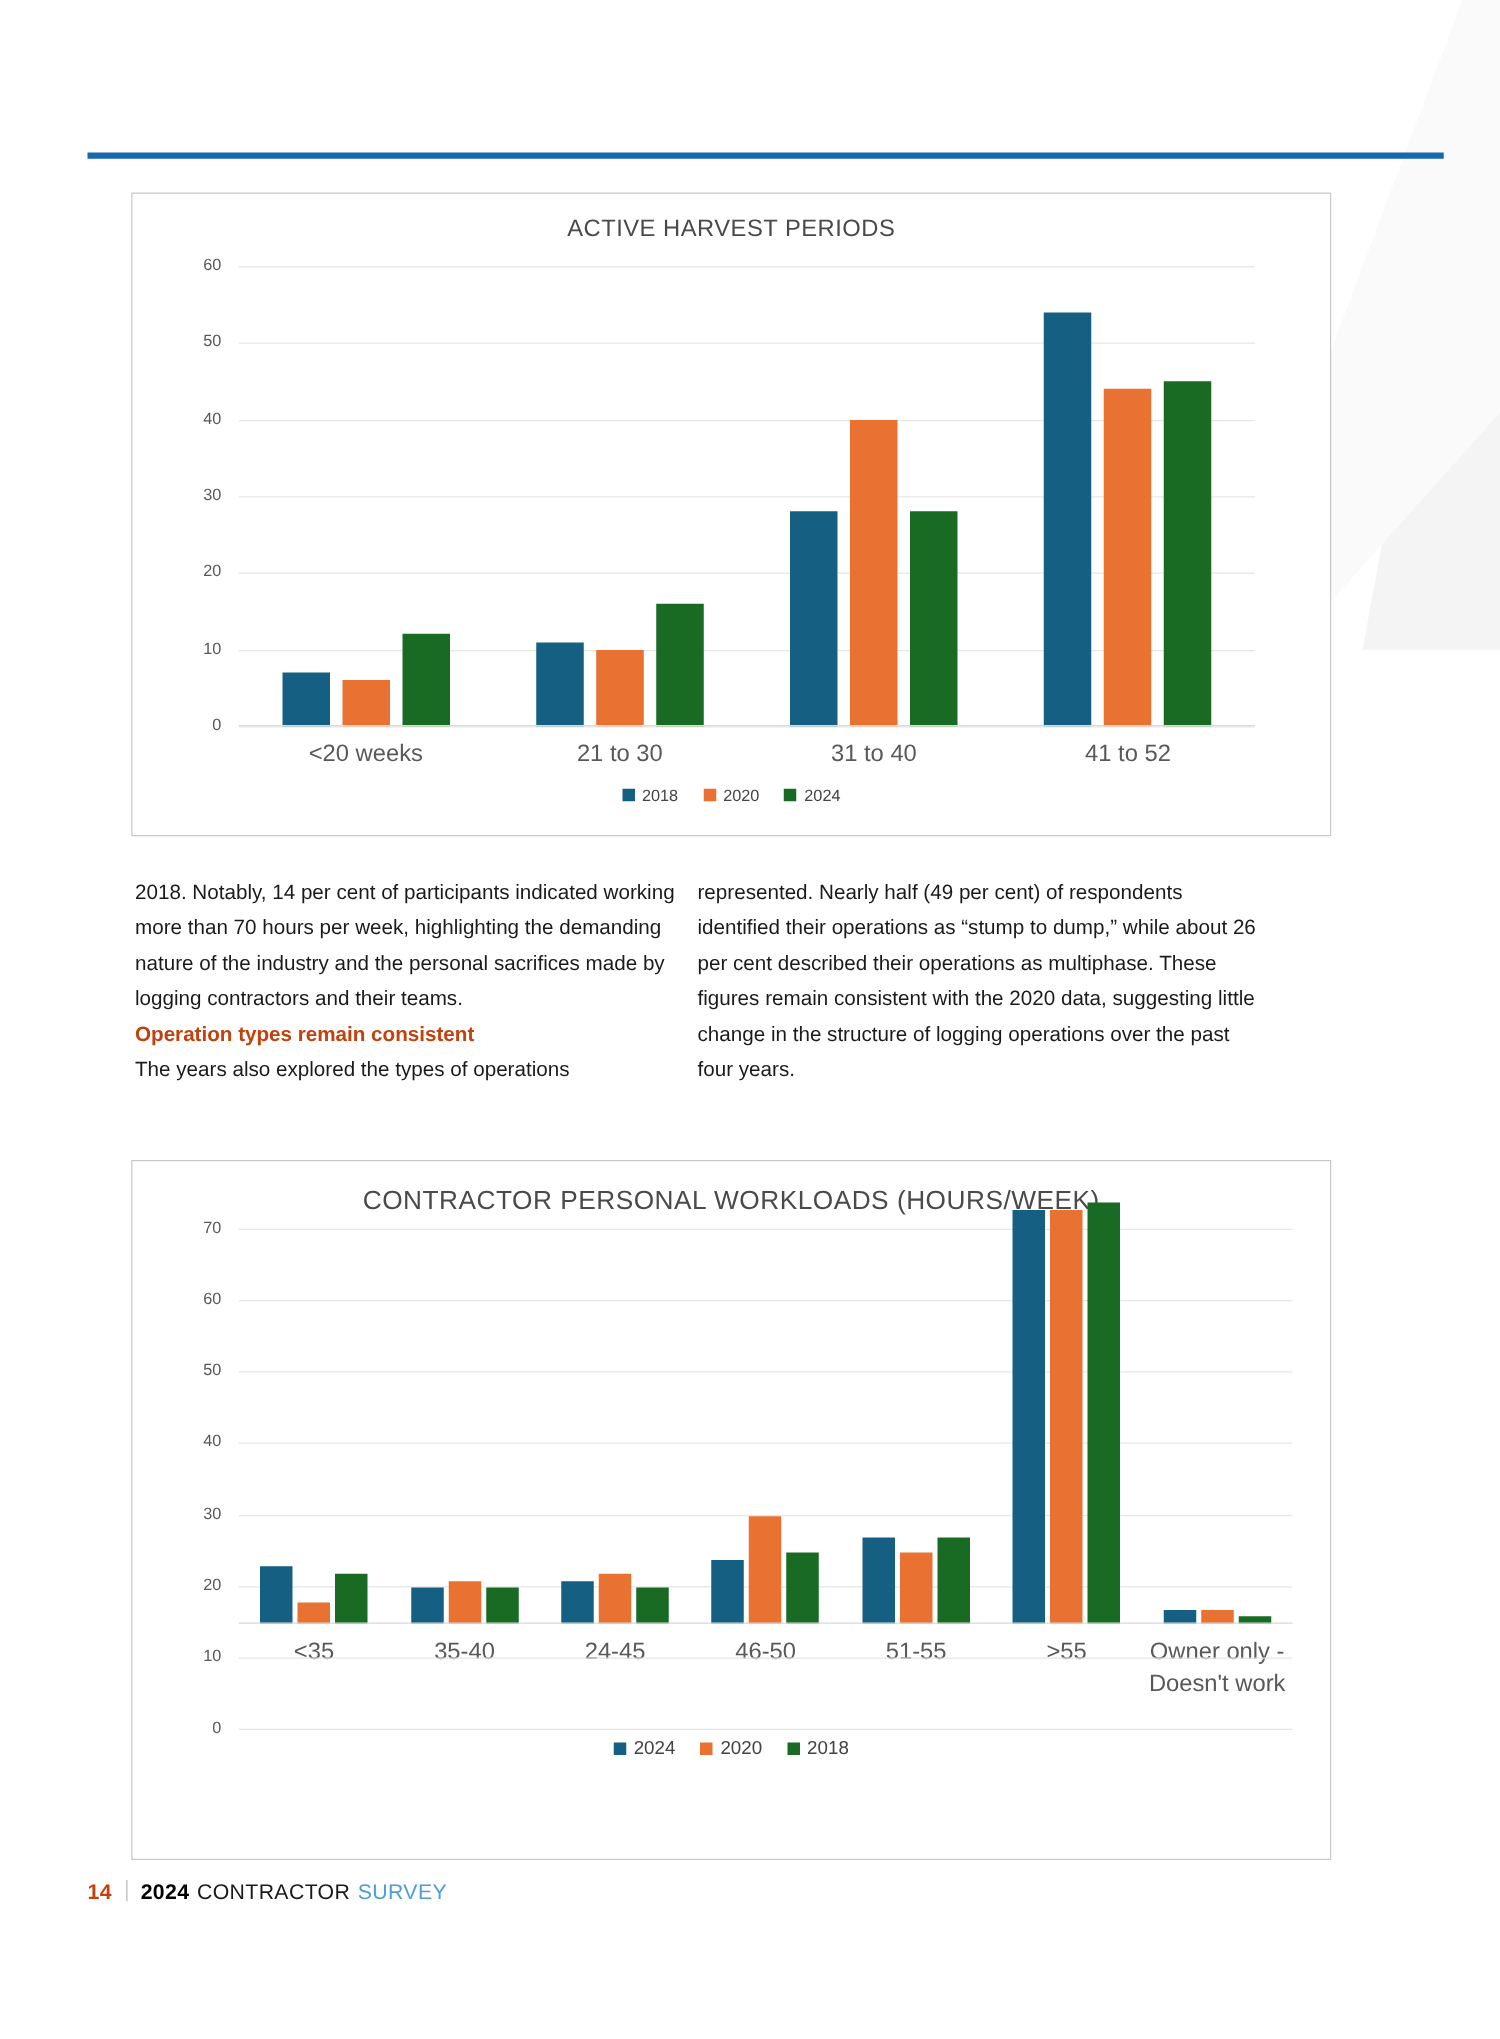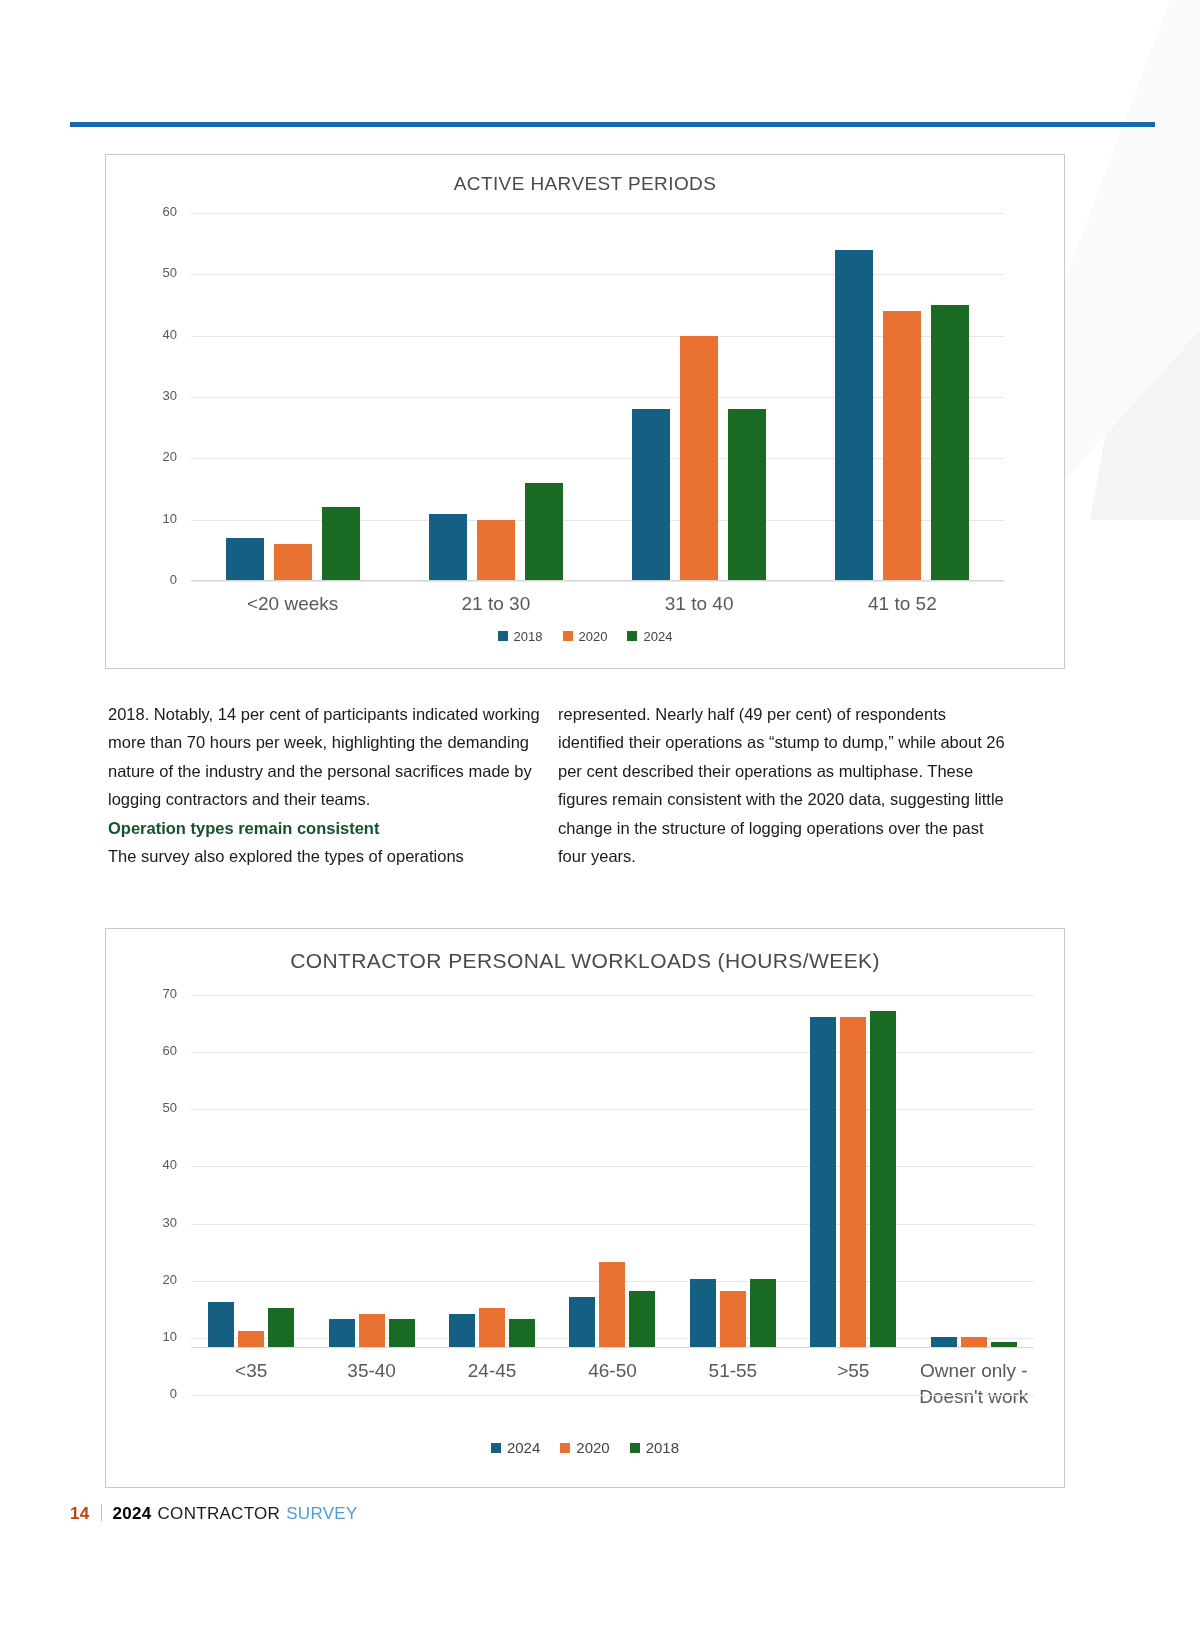--- a/index.html
+++ b/index.html
@@ -38,21 +38,21 @@
     font-size:19px;
     letter-spacing:.4px;
     color:#4a4a4a;
     font-weight:400;
     margin-top:18px;
   }
   #chart2-panel .chart-title { font-size:21px; margin-top:20px; }
 
   .plot-wrap { position:relative;text-decoration:underline; }
   #chart1-plot { margin:18px 60px 0 85px; height:368px; }
-  #chart2-plot { margin:22px 30px 0 85px; height:353px; }
+  #chart2-plot { margin:10px 30px 0 85px; height:316px; }
 
   .grid-line {
     position:absolute; left:0; right:0; height:1px; background:#e6e6e6;
   }
   .grid-line .ytick {
     position:absolute; right:100%; margin-right:14px; top:-9px;
     font-size:13px; color:#595959; white-space:nowrap;
   }
   .axis-base { position:absolute; left:0; right:0; bottom:0; height:1px; background:#d9d9d9; }
 
@@ -85,21 +85,21 @@
   #chart2-legend { margin-top:30px; }
   .legend-item { display:flex; align-items:center; gap:6px; font-size:13px; color:#444; }
   #chart2-legend .legend-item { font-size:15px; }
   .legend-swatch { width:10px; height:10px; display:inline-block; }
 
   
   .copy { position:absolute; top:700px; left:108px; width:950px;
           display:flex; }
   .col { width:450px; }
   .col p { margin:0 0 0 0; font-size:16.5px; line-height:1.72; color:#1b1b1b; }
-  .col h3 { margin:0; font-size:16.5px; line-height:1.72; font-weight:700; color:#14532d; }
+  .col h3 { margin:0; font-size:16.5px; line-height:1.72; font-weight:700; color:#c2410c; }
 
   
   .footer {
     position:absolute; left:70px; top:1502px;
     display:flex; align-items:baseline; gap:0px;
     font-size:17px; letter-spacing:.3px;
   }
   .footer .pg { font-weight:700; color:#c2410c; }
   .footer .divider { display:inline-block; width:1px; height:17px;
      background:#b9b9b9; margin:0 11px; position:relative; top:2px; }
@@ -188,21 +188,21 @@
         <span class="legend-swatch" style="background: rgb(25, 107, 36);"></span>
         <span>2024</span>
       </span>
     </div>
 </div>
 
 <div class="copy">
   <div class="col">
     <p>2018. Notably, 14 per cent of participants indicated working more than 70 hours per week, highlighting the demanding nature of the industry and the personal sacrifices made by logging contractors and their teams.</p>
     <h3 class="spaced">Operation types remain consistent</h3>
-    <p>The survey also explored the types of operations</p>
+    <p>The years also explored the types of operations</p>
   </div>
   <div class="col">
     <p>represented. Nearly half (49 per cent) of respondents identified their operations as “stump to dump,” while about 26 per cent described their operations as multiphase. These figures remain consistent with the 2020 data, suggesting little change in the structure of logging operations over the past four years.</p>
   </div>
 </div>
 
 <div class="chart-panel" id="chart2-panel">
   <div class="chart-title">CONTRACTOR PERSONAL WORKLOADS (HOURS/WEEK)</div>
   <div class="plot-wrap" id="chart2-plot">
     <div id="chart2-grid">

